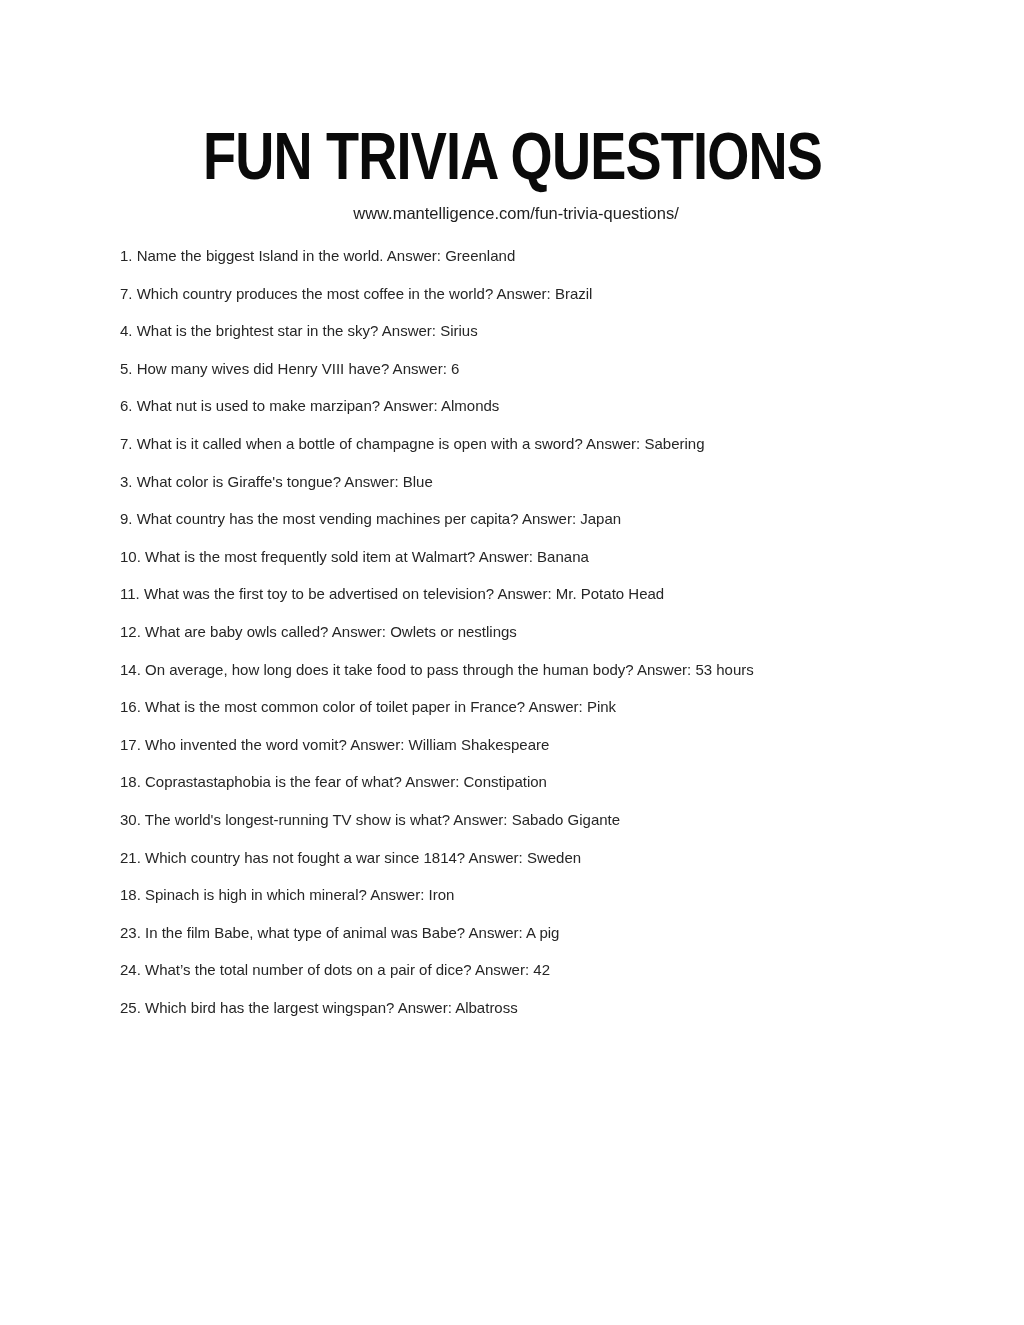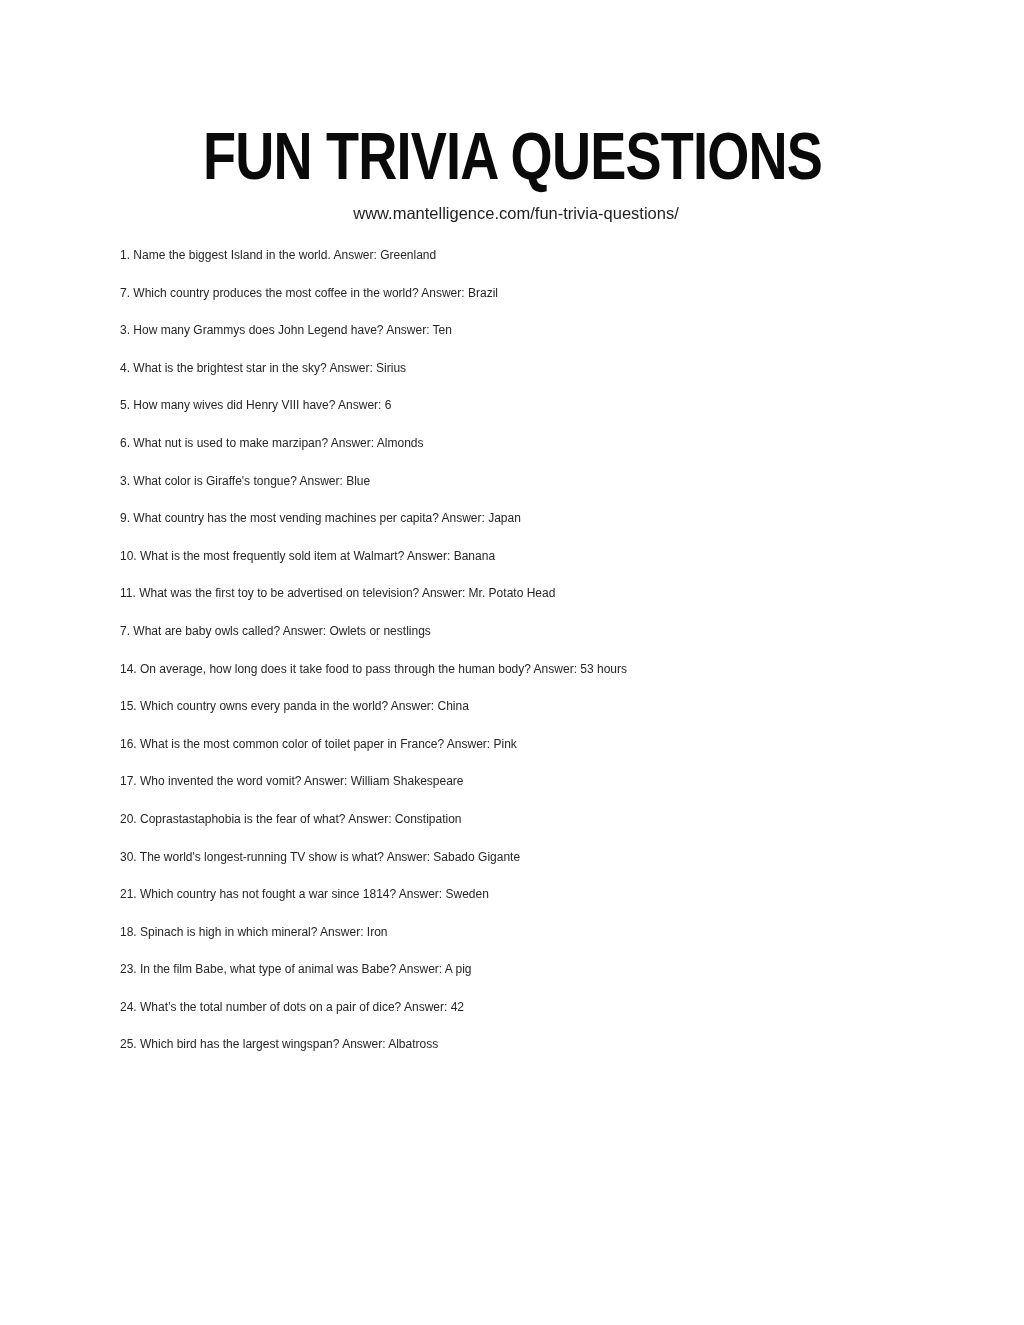--- a/index.html
+++ b/index.html
@@ -45,21 +45,21 @@
     font-size: 16.5px;
     color: #1f1f1f;
   }
   .question-list {
     position: absolute;
     top: 247px;
     left: 120px;
     right: 80px;
   }
   .question-item {
-    font-size: 12px;
+    font-size: 15px;
     line-height: 17px;
     color: #262626;
     margin-bottom: 20.6px;
     white-space: nowrap;
   }
 </style>
 </head>
 <body>
 
 <div class="page">
@@ -68,34 +68,33 @@
     <h1 class="doc-title">FUN TRIVIA QUESTIONS</h1>
   </div>
 
   <div class="url-wrap">
     <span class="doc-url">www.mantelligence.com/fun-trivia-questions/</span>
   </div>
 
   <div class="question-list">
     <div class="question-item">1. Name the biggest Island in the world. Answer: Greenland</div>
     <div class="question-item">7. Which country produces the most coffee in the world? Answer: Brazil</div>
-    <div class="question-item">3. How many Grammys does John Legend have? Answer: Ten</div>
     <div class="question-item">4. What is the brightest star in the sky? Answer: Sirius</div>
     <div class="question-item">5. How many wives did Henry VIII have? Answer: 6</div>
     <div class="question-item">6. What nut is used to make marzipan? Answer: Almonds</div>
+    <div class="question-item">7. What is it called when a bottle of champagne is open with a sword? Answer: Sabering</div>
     <div class="question-item">3. What color is Giraffe's tongue? Answer: Blue</div>
     <div class="question-item">9. What country has the most vending machines per capita? Answer: Japan</div>
     <div class="question-item">10. What is the most frequently sold item at Walmart? Answer: Banana</div>
     <div class="question-item">11. What was the first toy to be advertised on television? Answer: Mr. Potato Head</div>
-    <div class="question-item">7. What are baby owls called? Answer: Owlets or nestlings</div>
+    <div class="question-item">12. What are baby owls called? Answer: Owlets or nestlings</div>
     <div class="question-item">14. On average, how long does it take food to pass through the human body? Answer: 53 hours</div>
-    <div class="question-item">15. Which country owns every panda in the world? Answer: China</div>
     <div class="question-item">16. What is the most common color of toilet paper in France? Answer: Pink</div>
     <div class="question-item">17. Who invented the word vomit? Answer: William Shakespeare</div>
-    <div class="question-item">20. Coprastastaphobia is the fear of what? Answer: Constipation</div>
+    <div class="question-item">18. Coprastastaphobia is the fear of what? Answer: Constipation</div>
     <div class="question-item">30. The world's longest-running TV show is what? Answer: Sabado Gigante</div>
     <div class="question-item">21. Which country has not fought a war since 1814? Answer: Sweden</div>
     <div class="question-item">18. Spinach is high in which mineral? Answer: Iron</div>
     <div class="question-item">23. In the film Babe, what type of animal was Babe? Answer: A pig</div>
     <div class="question-item">24. What’s the total number of dots on a pair of dice? Answer: 42</div>
     <div class="question-item">25. Which bird has the largest wingspan? Answer: Albatross</div>
   </div>
 
 </div>
 

